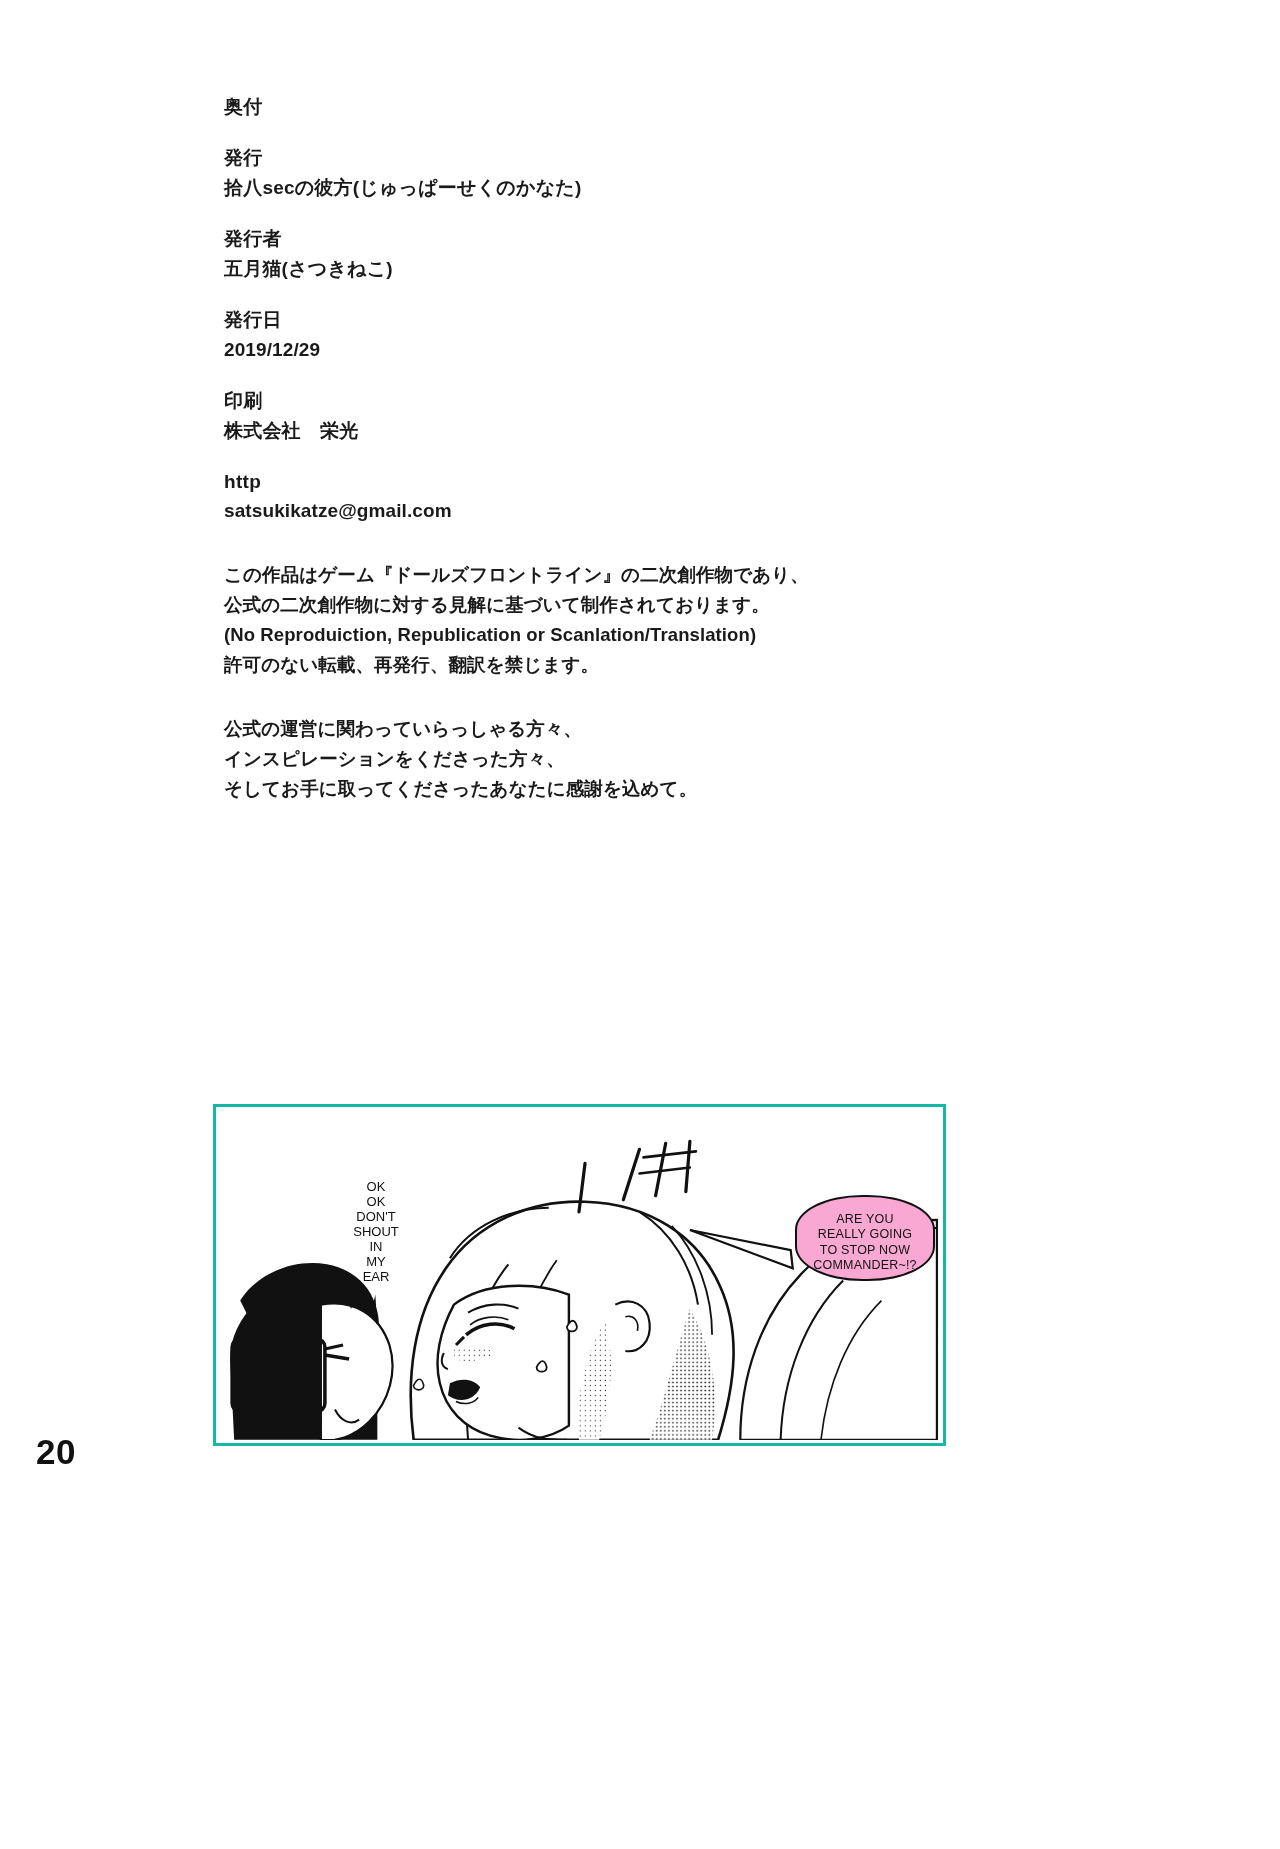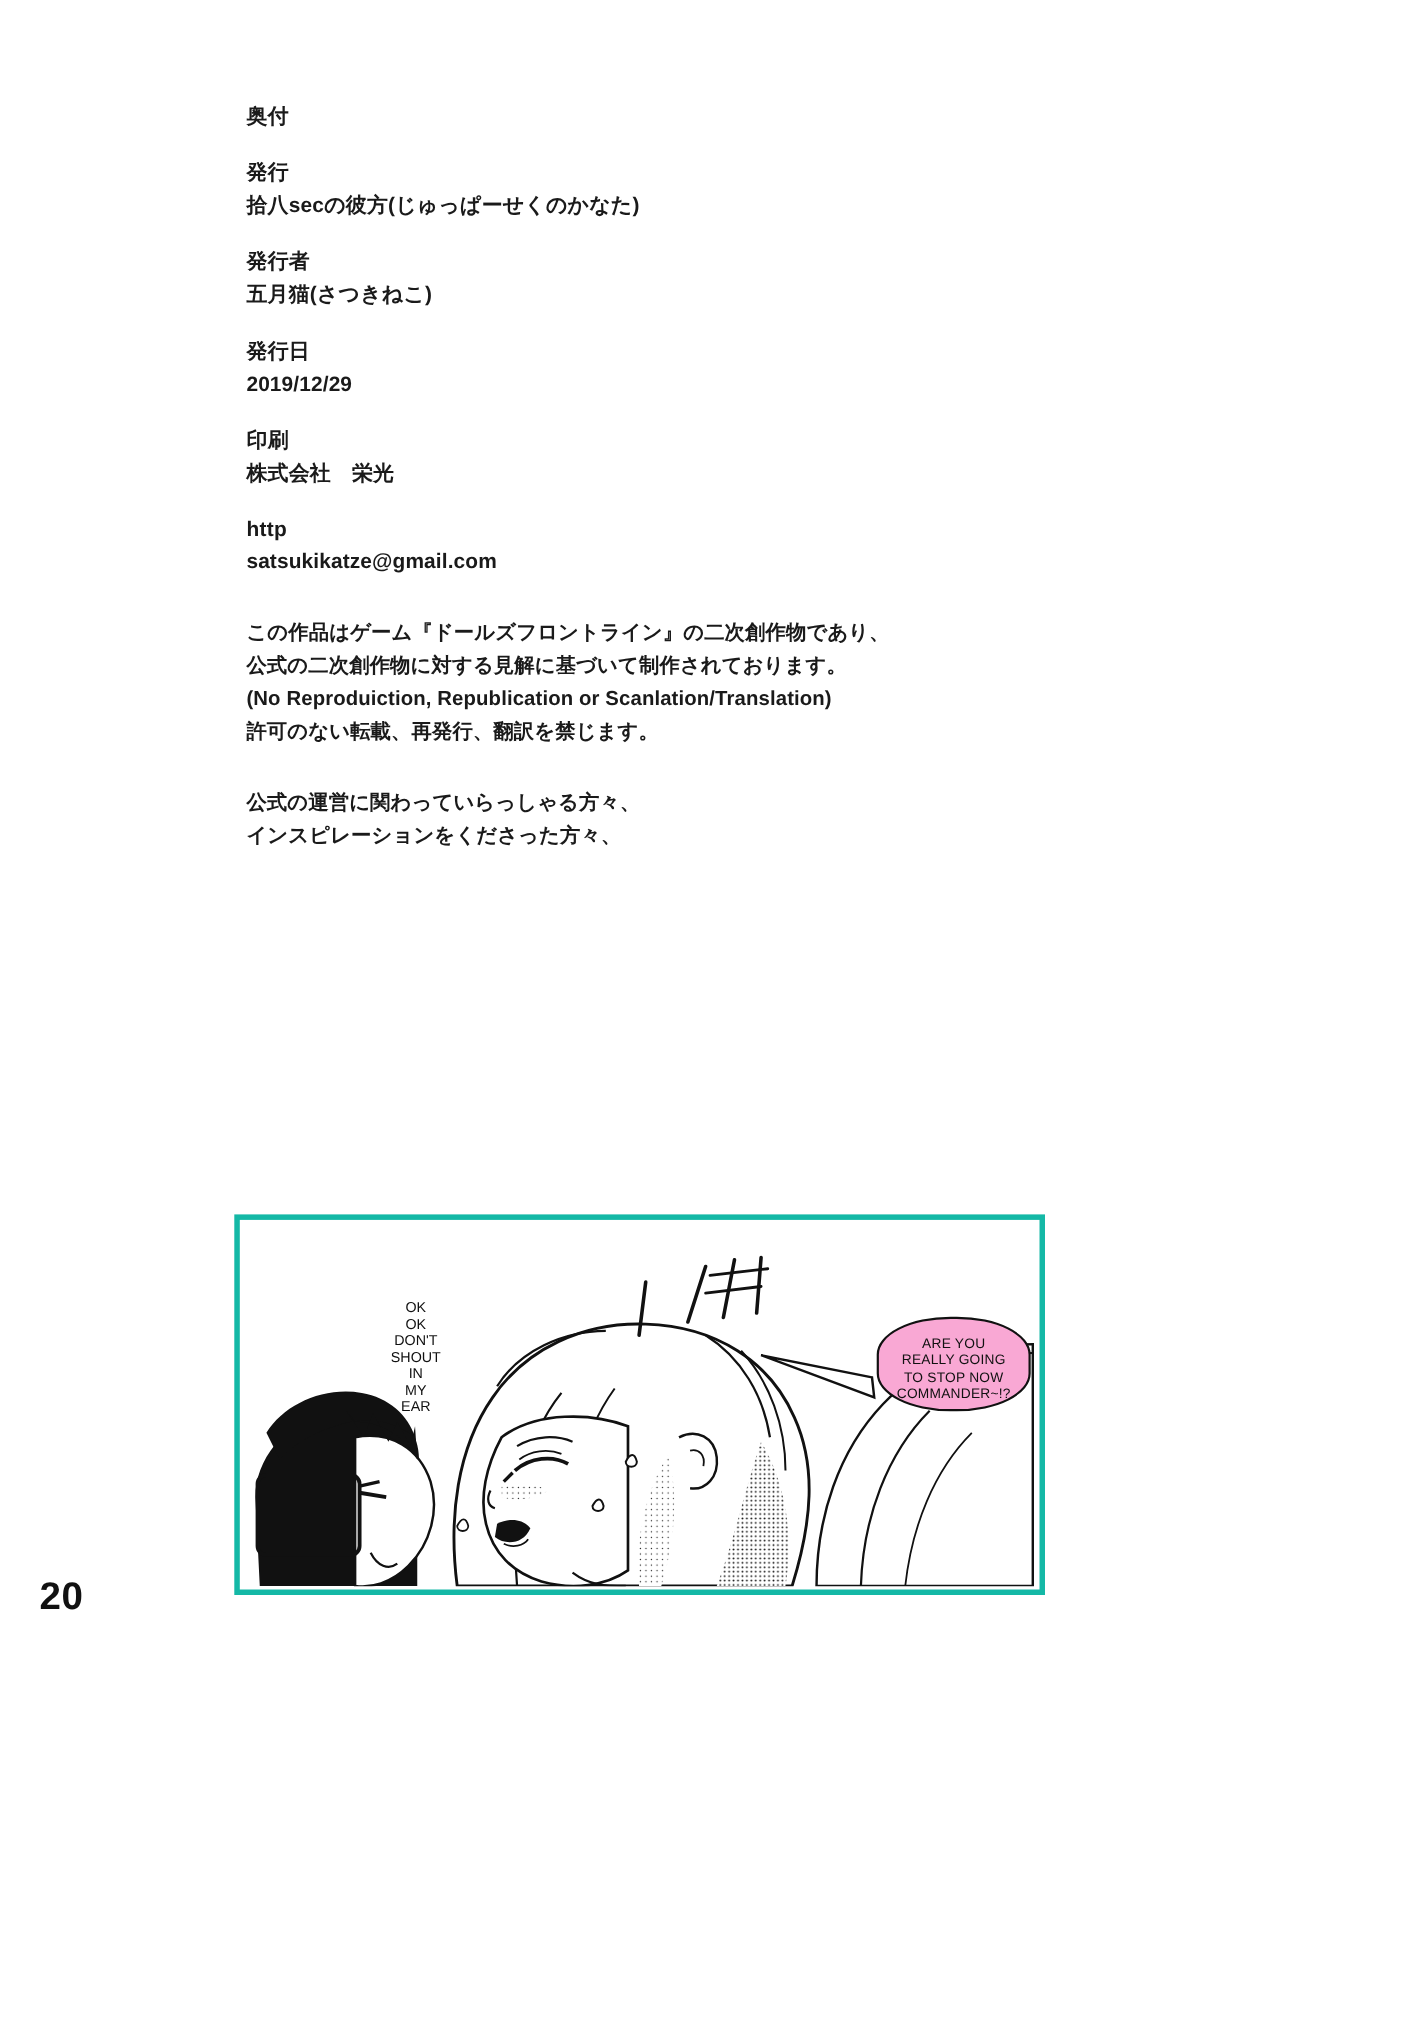--- a/index.html
+++ b/index.html
@@ -61,21 +61,21 @@
 
   .gap-top-big { margin-top: 34px; }
 
   
   .panel {
     position: absolute;
     left: 213px;
     top: 1104px;
     width: 727px;
     height: 336px;
-    border: 5px solid #14b8a6;
+    border: 3px solid #14b8a6;
     background: #fff;
     overflow: hidden;
   }
 
   .panel-inner {
     position: absolute;
     inset: 0;
     overflow: hidden;
   }
 
@@ -180,20 +180,21 @@
         <span class="line">公式の二次創作物に対する見解に基づいて制作されております。</span>
         <span class="line">(No Reproduiction, Republication or Scanlation/Translation)</span>
         <span class="line">許可のない転載、再発行、翻訳を禁じます。</span>
       </div>
     </div>
 
     <div class="block gap-top-big">
       <div class="para">
         <span class="line">公式の運営に関わっていらっしゃる方々、</span>
         <span class="line">インスピレーションをくださった方々、</span>
+        <span class="line">そしてお手に取ってくださったあなたに感謝を込めて。</span>
       </div>
     </div>
 
   </div>
 
   <div class="panel">
     <div class="panel-inner">
 
       <svg class="art" viewBox="0 0 721 330" preserveAspectRatio="none">
         <defs>

